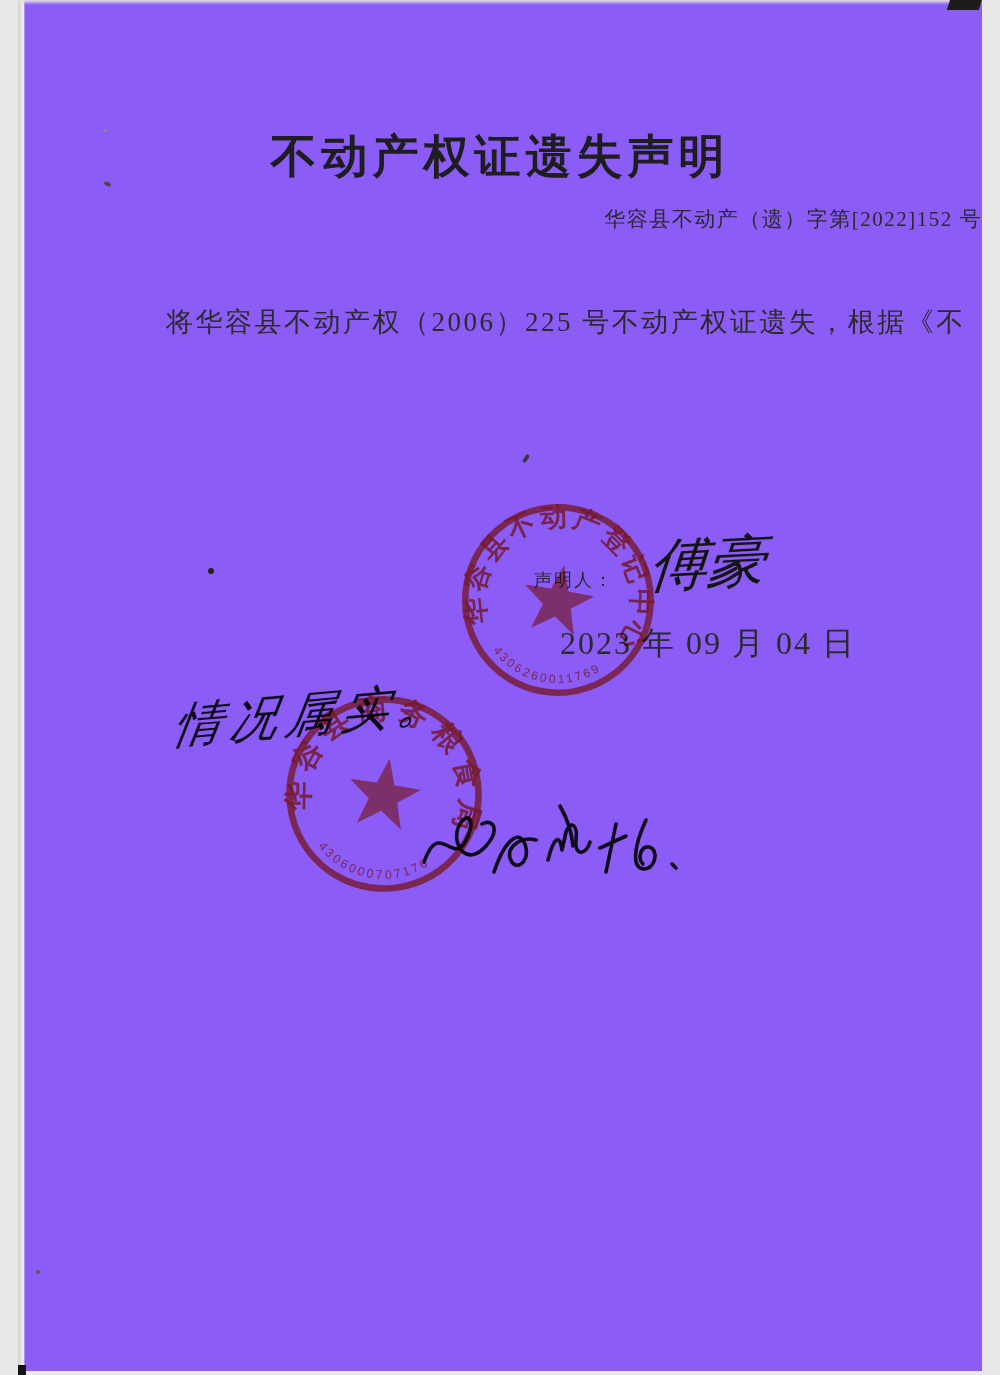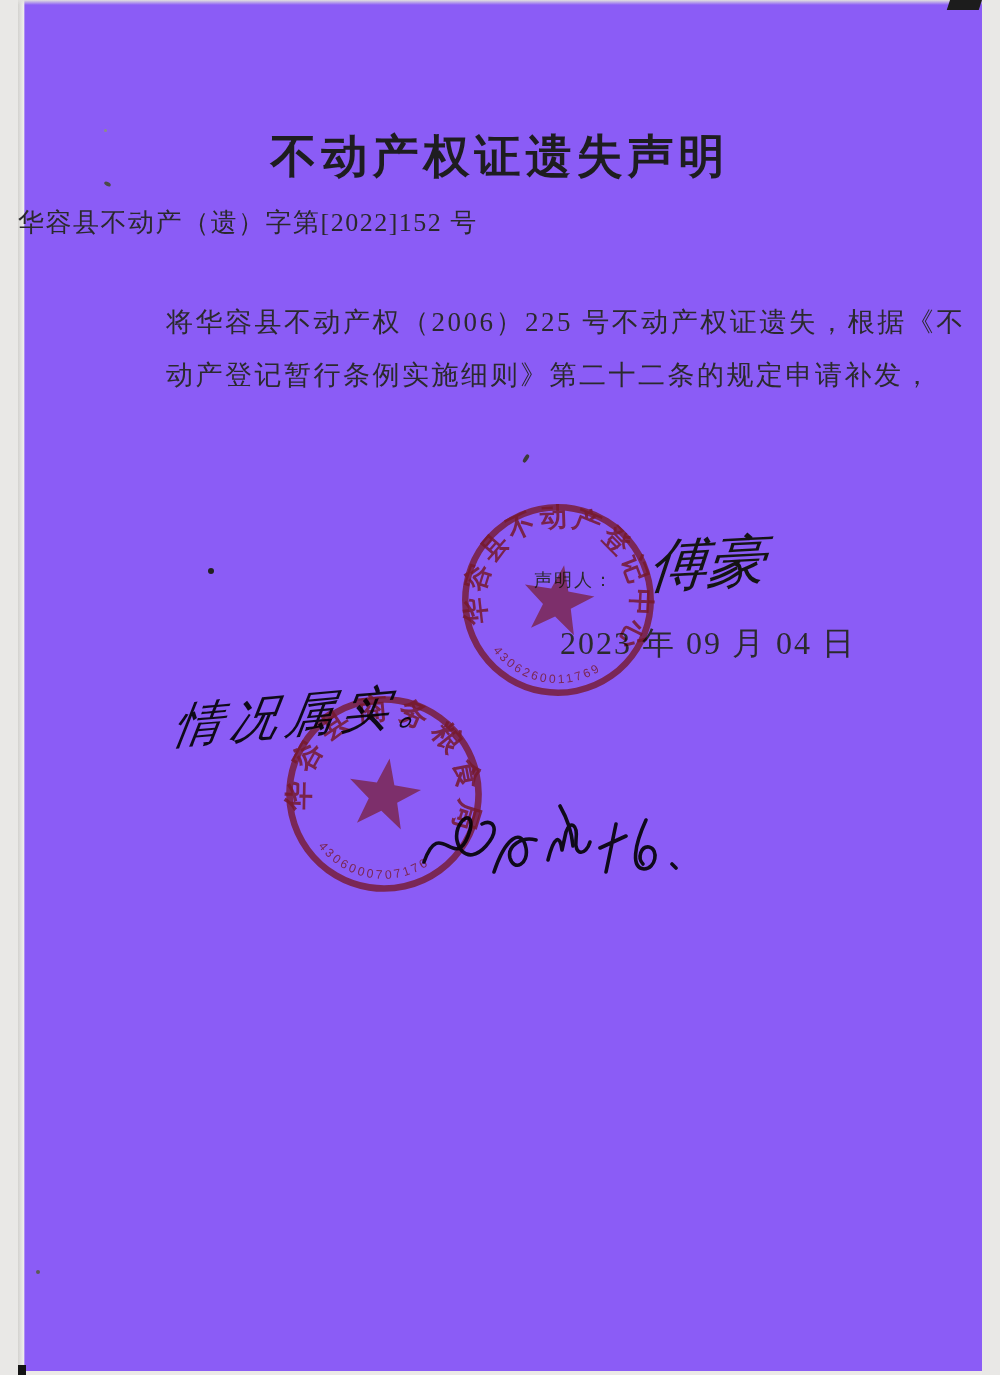--- a/index.html
+++ b/index.html
@@ -17,22 +17,22 @@
   .corner-mark-tr{position:absolute;right:0;top:0;width:32px;height:10px;background:#1c1c1c;transform:skewX(-18deg);transform-origin:top right;}
   .corner-mark-bl{position:absolute;left:0;bottom:0;width:8px;height:10px;background:#141414;}
   .speck{position:absolute;border-radius:50%;}
 
   .title{
     position:absolute;top:126px;left:0;width:100%;text-align:center;
     font-family:"Liberation Sans",sans-serif;font-weight:bold;
     font-size:46px;letter-spacing:5px;color:#1e1d20;
   }
   .docnum{
-    position:absolute;top:205px;left:0;width:100%;text-align:left;
-    font-size:26px;letter-spacing:1.5px;color:#2a292c;
+    position:absolute;top:205px;left:0;width:100%;text-align:right;
+    font-size:21px;letter-spacing:1.5px;color:#2a292c;
   }
   .bodytext{position:absolute;left:148px;top:296px;width:740px;font-size:27px;letter-spacing:2.5px;}
   .bodytext .line{height:52.5px;line-height:52.5px;white-space:nowrap;}
   .bodytext .indent{text-indent:56px;}
 
   .signer-label{position:absolute;left:516px;top:568px;font-size:18px;letter-spacing:2px;}
   .declarant-sig{
     position:absolute;left:628px;top:528px;font-size:58px;color:#141414;
     font-style:italic;letter-spacing:0px;transform:rotate(-3deg) skewX(-8deg);
     transform-origin:left bottom;
@@ -72,21 +72,20 @@
   <div class="speck" style="left:86px;top:182px;width:7px;height:4px;background:#4c4b47;transform:rotate(28deg);"></div>
   <div class="speck" style="left:190px;top:568px;width:6px;height:6px;background:#222120;"></div>
   <div class="speck" style="left:506px;top:454px;width:4px;height:9px;background:#3c3b39;transform:rotate(32deg);border-radius:40%;"></div>
   <div class="speck" style="left:18px;top:1270px;width:4px;height:4px;background:#5b5a56;"></div>
 
   <div class="title">不动产权证遗失声明</div>
   <div class="docnum">华容县不动产（遗）字第[2022]152 号</div>
 
   <div class="bodytext">
     <div class="line">将华容县不动产权（2006）225 号不动产权证遗失，根据《不</div>
-    <div class="line">动产登记暂行条例实施细则》第二十二条的规定申请补发，</div>
   </div>
 
   <div class="signer-label">声明人：</div>
   <div class="declarant-sig">傅豪</div>
   <div class="date-line">2023 年 09 月 04 日</div>
 
   <svg class="stamp stamp-1" width="204" height="204" viewBox="0 0 220 220">
     <defs>
       <path id="arcTop1" d="M 44.5,156 A 80,80 0 1 1 175.5,156"></path>
       <path id="arcBot1" d="M 32,150 A 86,86 0 0 0 188,150"></path>

